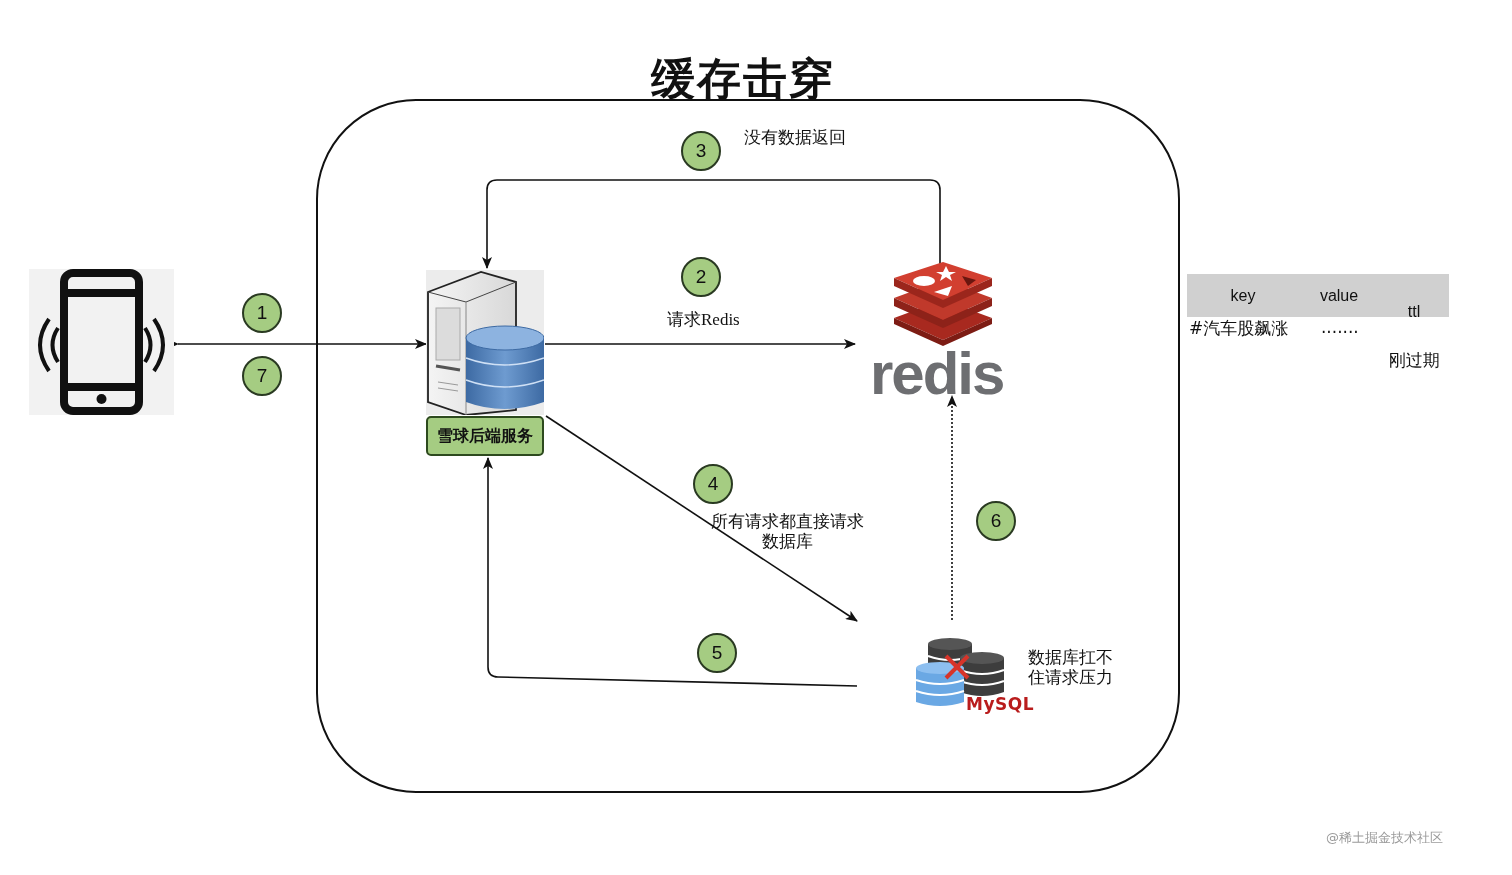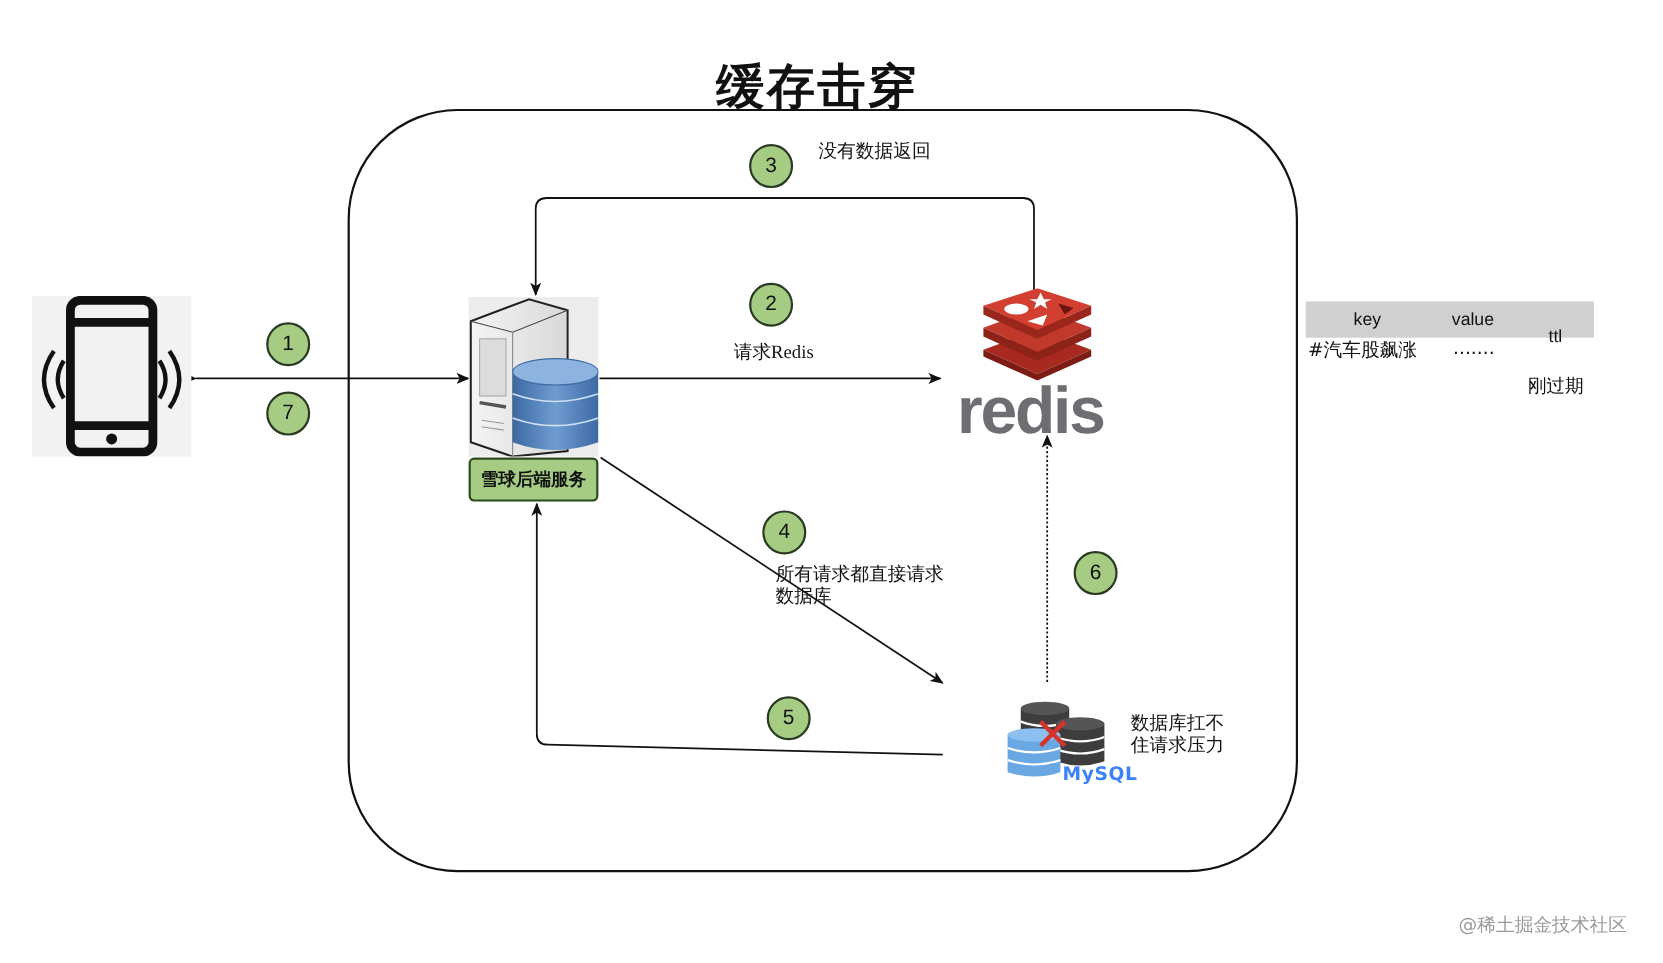--- a/index.html
+++ b/index.html
@@ -3,34 +3,34 @@
 <meta charset="utf-8">
 <style>
   html, body { margin: 0; padding: 0; background: #ffffff; }
   body { width: 1512px; height: 875px; position: relative; overflow: hidden; font-family: "Liberation Sans", "DejaVu Sans", sans-serif; color: #111; }
   .abs { position: absolute; }
   #title { left: 0; width: 1486px; top: 22px; text-align: center; font-size: 44px; font-weight: bold; letter-spacing: 2px; color: #111; font-family: "DejaVu Sans", sans-serif; margin-top: 28px; }
   #frame { left: 316px; top: 99px; width: 864px; height: 694px; border: 2px solid #111; border-radius: 100px; box-sizing: border-box; }
   svg#wires { position: absolute; left: 0; top: 0; }
   .badge { width: 40px; height: 40px; border-radius: 50%; background: #a5cc82; border: 2px solid #2a3a22; box-sizing: border-box; display: flex; align-items: center; justify-content: center; font-size: 19px; color: #111; }
   .lbl { font-size: 17px; color: #111; font-family: "DejaVu Sans", sans-serif; white-space: nowrap; }
-  .center { text-align: left; }
+  .center { text-align: center; }
   #phone-box { left: 29px; top: 269px; width: 145px; height: 146px; background: #f2f2f2; }
   #server-box { left: 426px; top: 270px; width: 118px; height: 145px; background: #ececec; }
   #service-label { left: 426px; top: 416px; width: 118px; height: 40px; background: #a5cc82; border: 2px solid #2d4a1e; border-radius: 5px; box-sizing: border-box; display: flex; align-items: center; justify-content: center; font-size: 16px; font-family: "DejaVu Sans", sans-serif; font-weight: bold; }
   #redis-text { left: 870px; top: 339px; font-size: 60px; font-weight: bold; color: #6d6e71; letter-spacing: -2px; font-family: "Liberation Sans", sans-serif; }
-  #mysql-text { left: 966px; top: 694px; font-size: 17px; font-weight: bold; color: #3b82f6; letter-spacing: 0.5px; font-family: "DejaVu Sans", sans-serif; }
+  #mysql-text { left: 966px; top: 694px; font-size: 17px; font-weight: bold; color: #b91c1c; letter-spacing: 0.5px; font-family: "DejaVu Sans", sans-serif; }
   #kv-table { left: 1187px; top: 274px; width: 262px; }
-  #kv-head { height: 33px; background: #d0d0d0; display: flex; align-items: center; font-size: 16px; }
+  #kv-head { height: 43px; background: #d0d0d0; display: flex; align-items: center; font-size: 16px; }
   #kv-row { height: 44px; display: flex; align-items: flex-start; font-size: 17px; font-family: "DejaVu Sans", sans-serif; }
   .c1 { width: 112px; text-align: center; }
   .c2 { width: 80px; text-align: center; }
   .c3 { width: 70px; text-align: center; margin-top: 32px; }
   #kv-row .c1 { text-align: left; padding-left: 2px; }
-  #watermark { left: 1326px; top: 829px; font-size: 17px; color: #9a9a9a; font-family: "DejaVu Sans", sans-serif; }
+  #watermark { left: 1326px; top: 829px; font-size: 13px; color: #9a9a9a; font-family: "DejaVu Sans", sans-serif; }
 </style>
 </head>
 <body>
 
 <div id="title" class="abs">缓存击穿</div>
 
 <div id="frame" class="abs"></div>
 
 <svg id="wires" width="1512" height="875">
   <defs>

